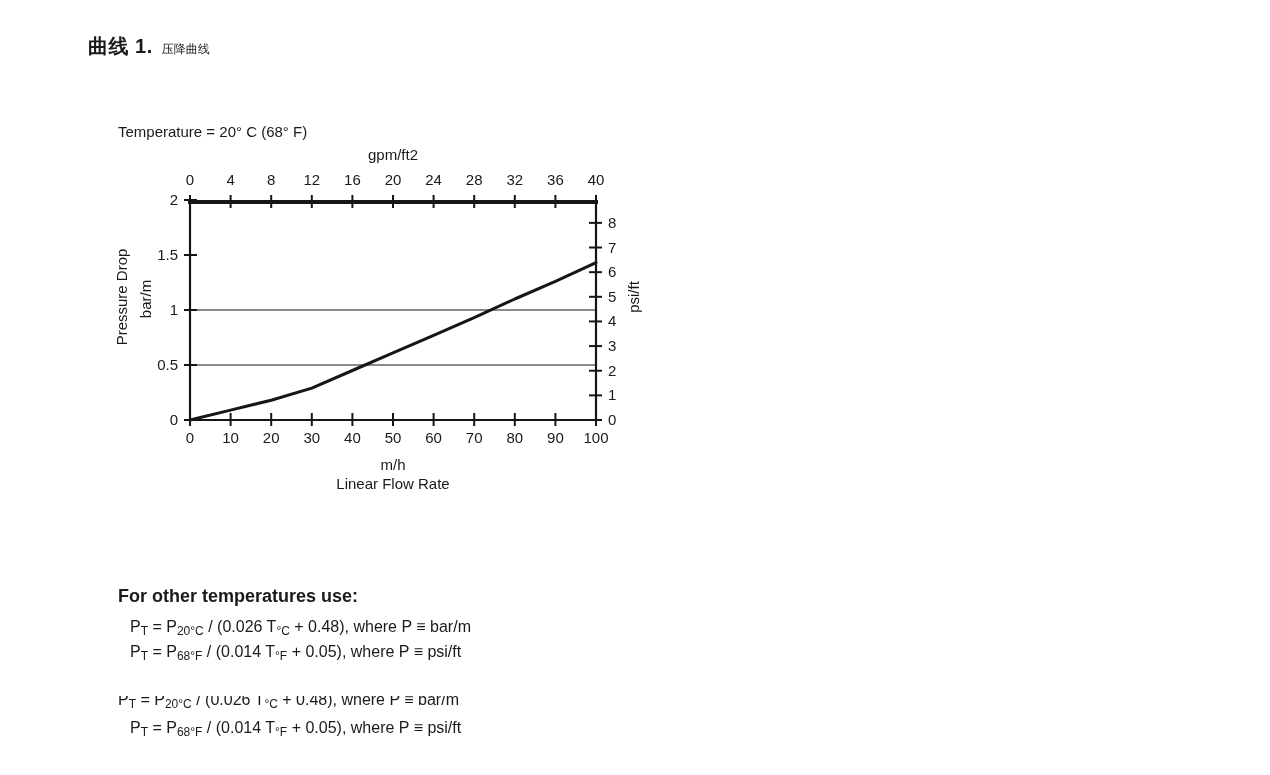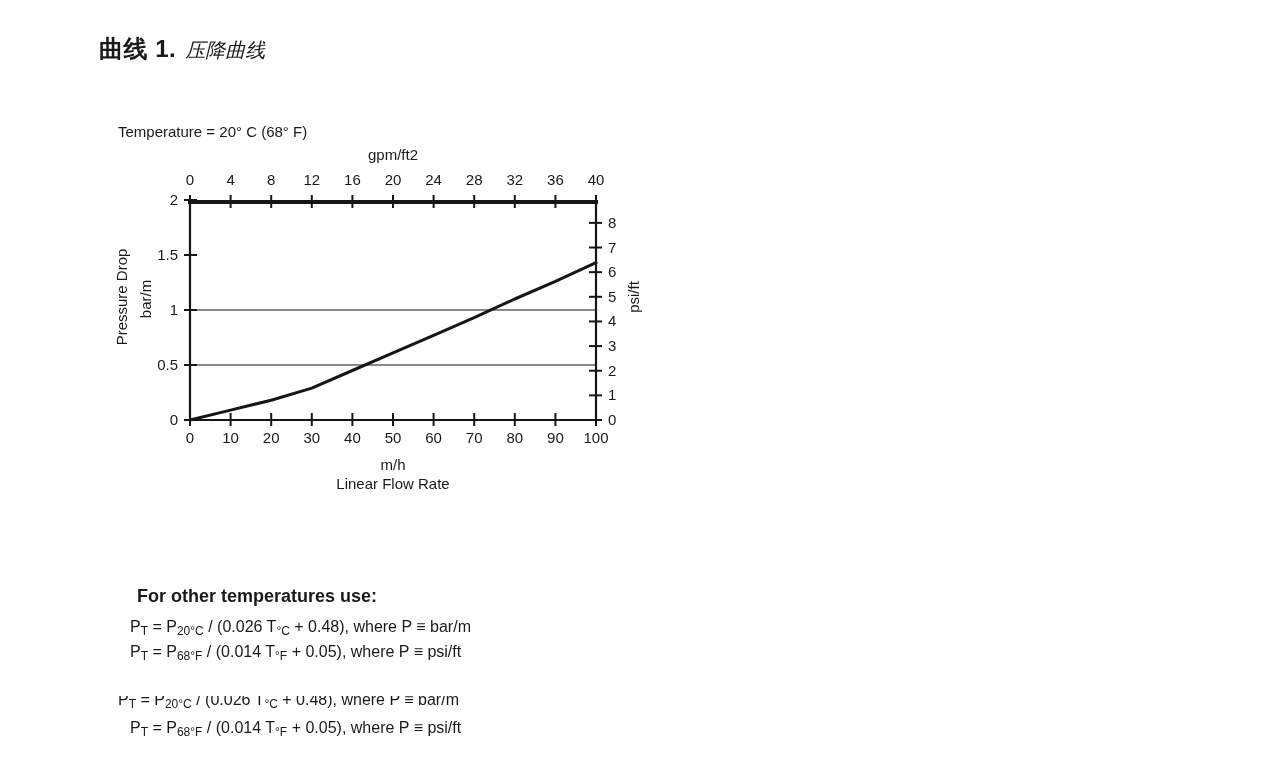--- a/index.html
+++ b/index.html
@@ -9,36 +9,36 @@
     font-family: "Liberation Sans", sans-serif;
     color: #1a1a1a;
     position: relative;
     overflow: hidden;
   }
   .doc-title {
     position: absolute; left: 88px; top: 33px;
     display: flex; align-items: baseline; gap: 9px;
     white-space: nowrap;
   }
-  .t-prefix { font-size: 24px; font-weight: bold; letter-spacing: .5px; margin-left: 11px; }
-  .t-suffix { font-size: 20px; font-style: italic; }
+  .t-prefix { font-size: 20px; font-weight: bold; letter-spacing: .5px; }
+  .t-suffix { font-size: 12px; }
 
   .chart { position: absolute; left: 0; top: 0; }
   .chart text { font-family: "Liberation Sans", sans-serif; font-size: 15px; fill: #1a1a1a; }
   .mid  { text-anchor: middle; }
   .end  { text-anchor: end; }
   .ax   { stroke: #161616; stroke-width: 2.2; }
   .thick{ stroke: #161616; stroke-width: 4.2; }
   .tick { stroke: #161616; stroke-width: 2; }
   .grid { stroke: #161616; stroke-width: 1; }
   .curve{ fill: none; stroke: #161616; stroke-width: 3; stroke-linejoin: round; stroke-linecap: round; }
 
   .f-heading {
     position: absolute; left: 118px; top: 586px;
-    font-size: 18px; font-weight: bold; white-space: nowrap; margin-left: 19px;
+    font-size: 18px; font-weight: bold; white-space: nowrap;
   }
   .f-line {
     position: absolute; left: 130px;
     font-size: 16px; line-height: 21px; white-space: nowrap;
   }
   .fs { font-size: 12px; position: relative; top: 3px; }
   .clip-wrap {
     position: absolute; left: 118px; top: 696px;
     height: 17px; overflow: hidden;
   }

